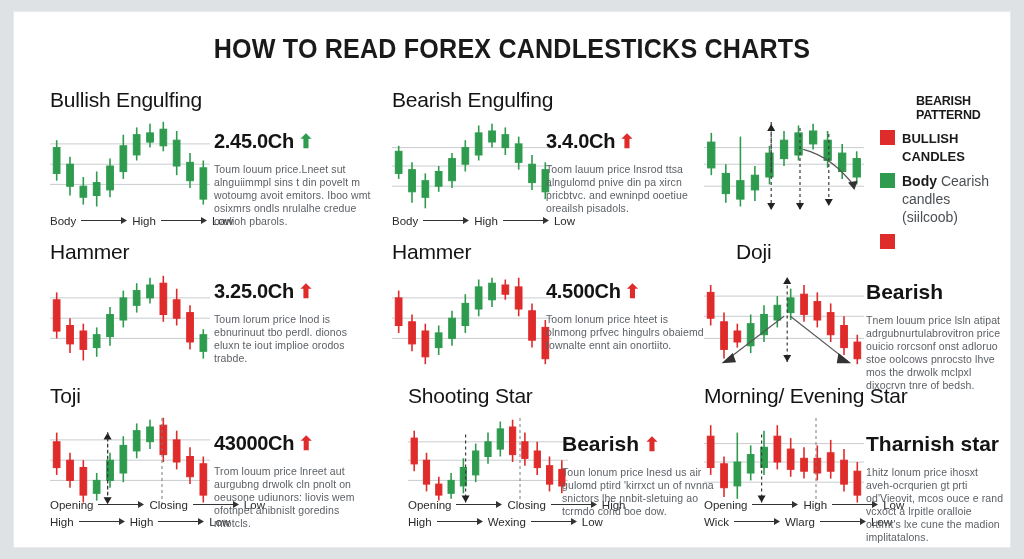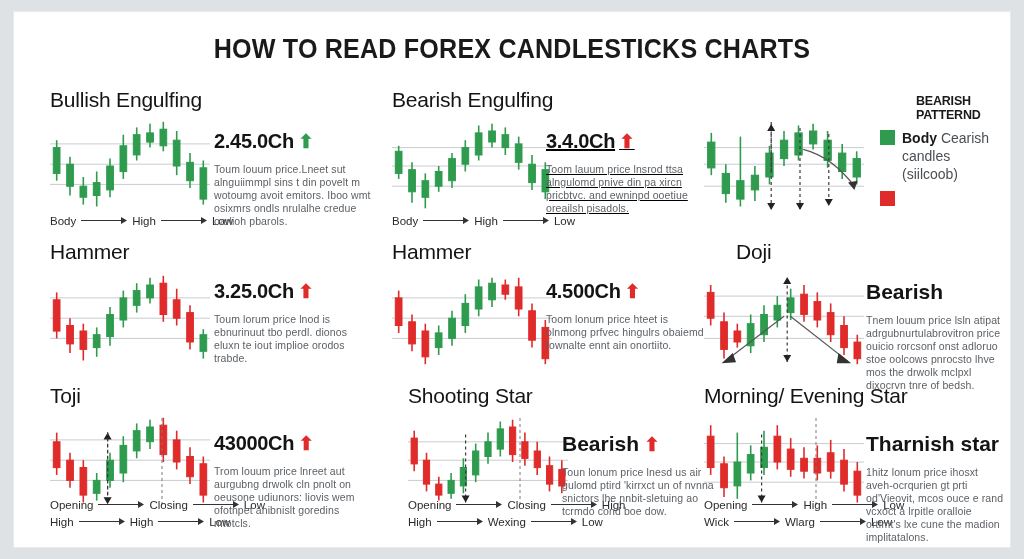--- a/index.html
+++ b/index.html
@@ -173,21 +173,21 @@
             <span>High</span>
             <span style="display:inline-flex;align-items:center;margin:0 5px;">
               <svg width="46" height="9" viewBox="0 0 46 9">
                 <line x1="0" y1="4.5" x2="40" y2="4.5" stroke="#333" stroke-width="1.2"></line>
                 <polygon points="40,1 46,4.5 40,8" fill="#333"></polygon>
               </svg>
             </span>
             <span>Low</span>
           </div>
         </div>
-        <div class="side" style="left:532px;top:118px;width:160px;text-decoration:underline;">
+        <div class="side" style="left:532px;top:118px;width:160px;">
           <div class="val">
                <span>3.4.0Ch</span>
             <span class="arrow up-red">⬆</span>
           </div>
           <div class="blurb">Toom lauum price lnsrod ttsa alngulomd pnive din pa xircn pricbtvc. and ewninpd ooetiue oreailsh pisadols.</div>
         </div>
       </div>
       <div class="panel" style="left: 0px; top: 0px; width: 996px; height: 535px;">
         <div class="chartwrap" style="left:690px;top:108px;width:160px;height:92px;">
           <svg class="chart" width="160" height="92" viewBox="0 0 160 92">
@@ -600,20 +600,24 @@
           <div class="bigword">
                <span>Tharnish star</span>
           </div>
           <div class="blurb">1hitz lonum price ihosxt aveh-ocrqurien gt prti od'Vieovit, mcos ouce e rand vcxoct a lrpitle oralloie ortfmt's lxe cune the madion implitatalons.</div>
         </div>
       </div>
     </div>
   <div class="legend" id="legend" style="left:866px;top:82px;width:122px;">
       <div class="leg-head">BEARISH PATTERND</div>
       <div class="leg-row">
+           <span class="sw" style="background:#E02B2B"></span>
+           <span><span class="leg-strong">BULLISH CANDLES</span></span>
+      </div>
+      <div class="leg-row">
            <span class="sw" style="background:#2E9B4E"></span>
            <span><span class="leg-txt"><b>Body</b> Cearish candles (siilcoob)</span></span>
       </div>
       <div class="leg-row">
            <span class="sw" style="background:#E02B2B"></span>
       </div>
     </div>
 </div>
 
 </body></html>

